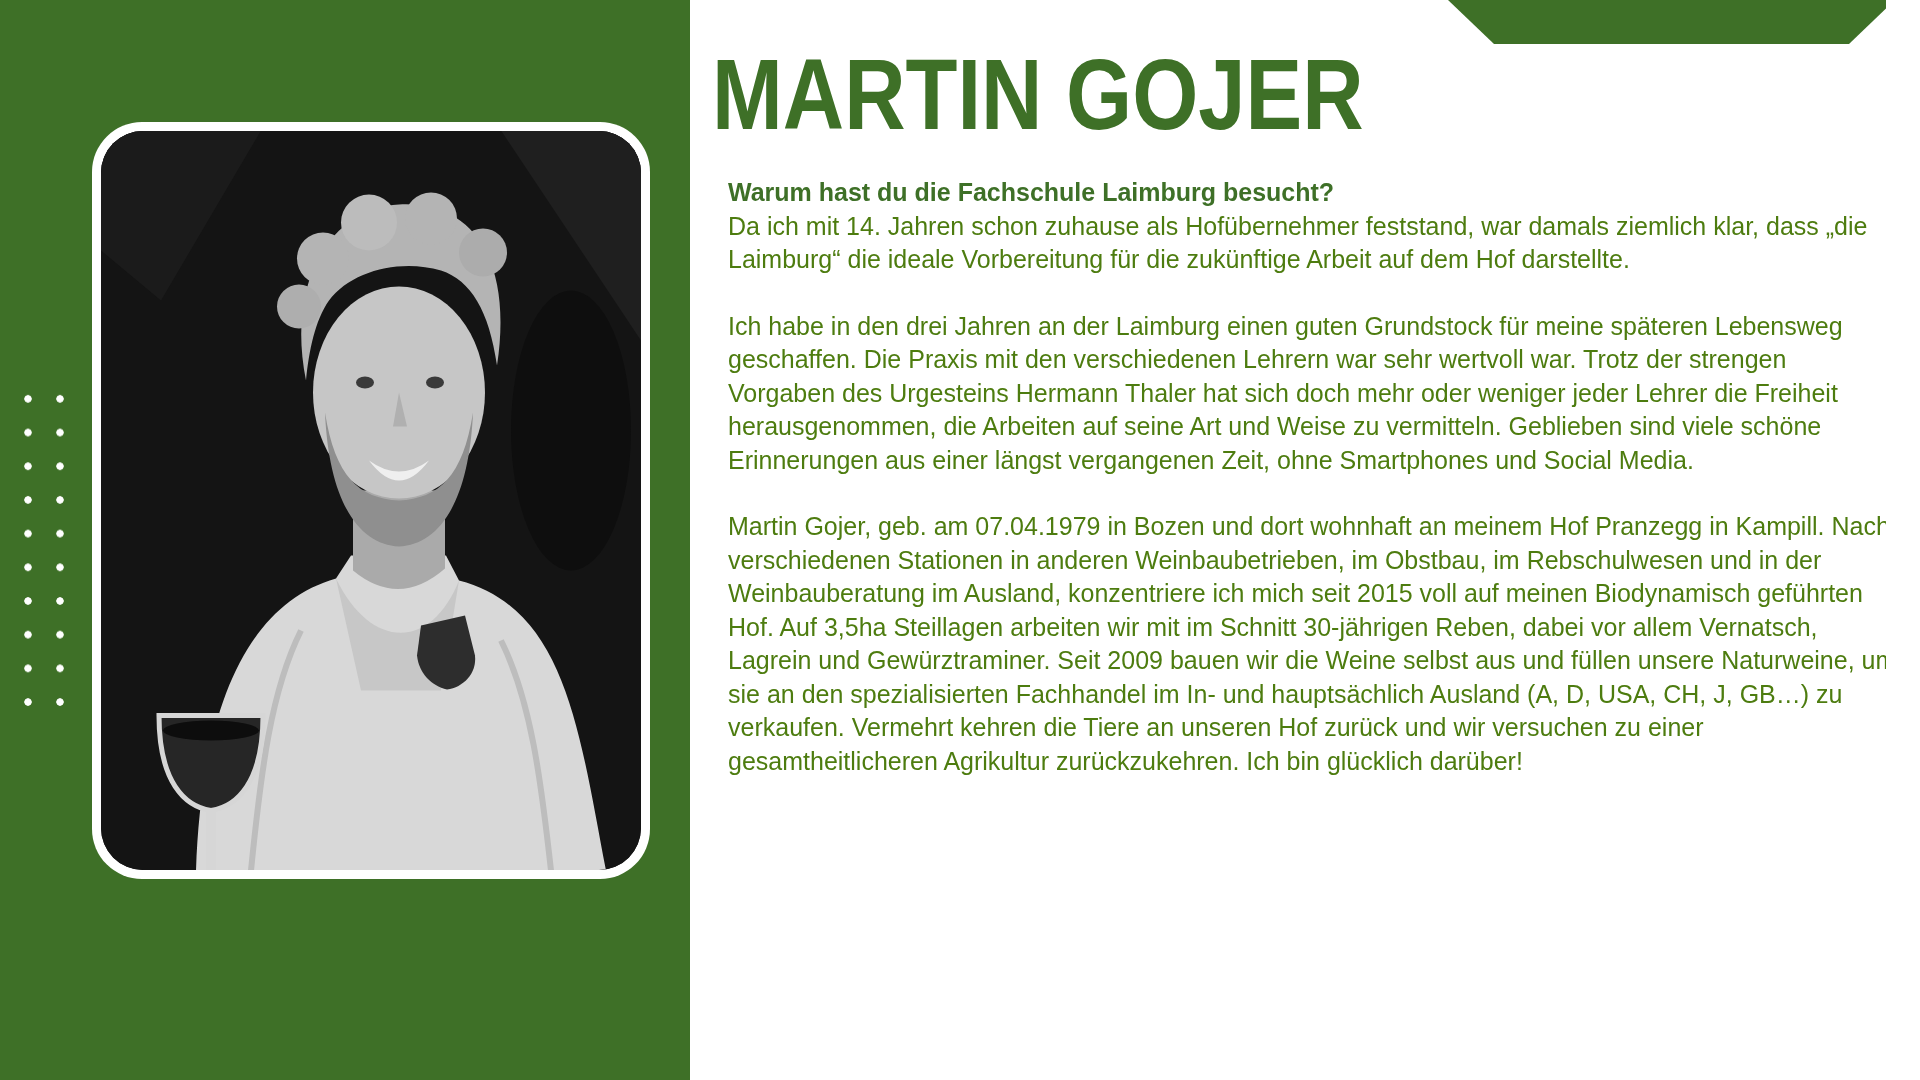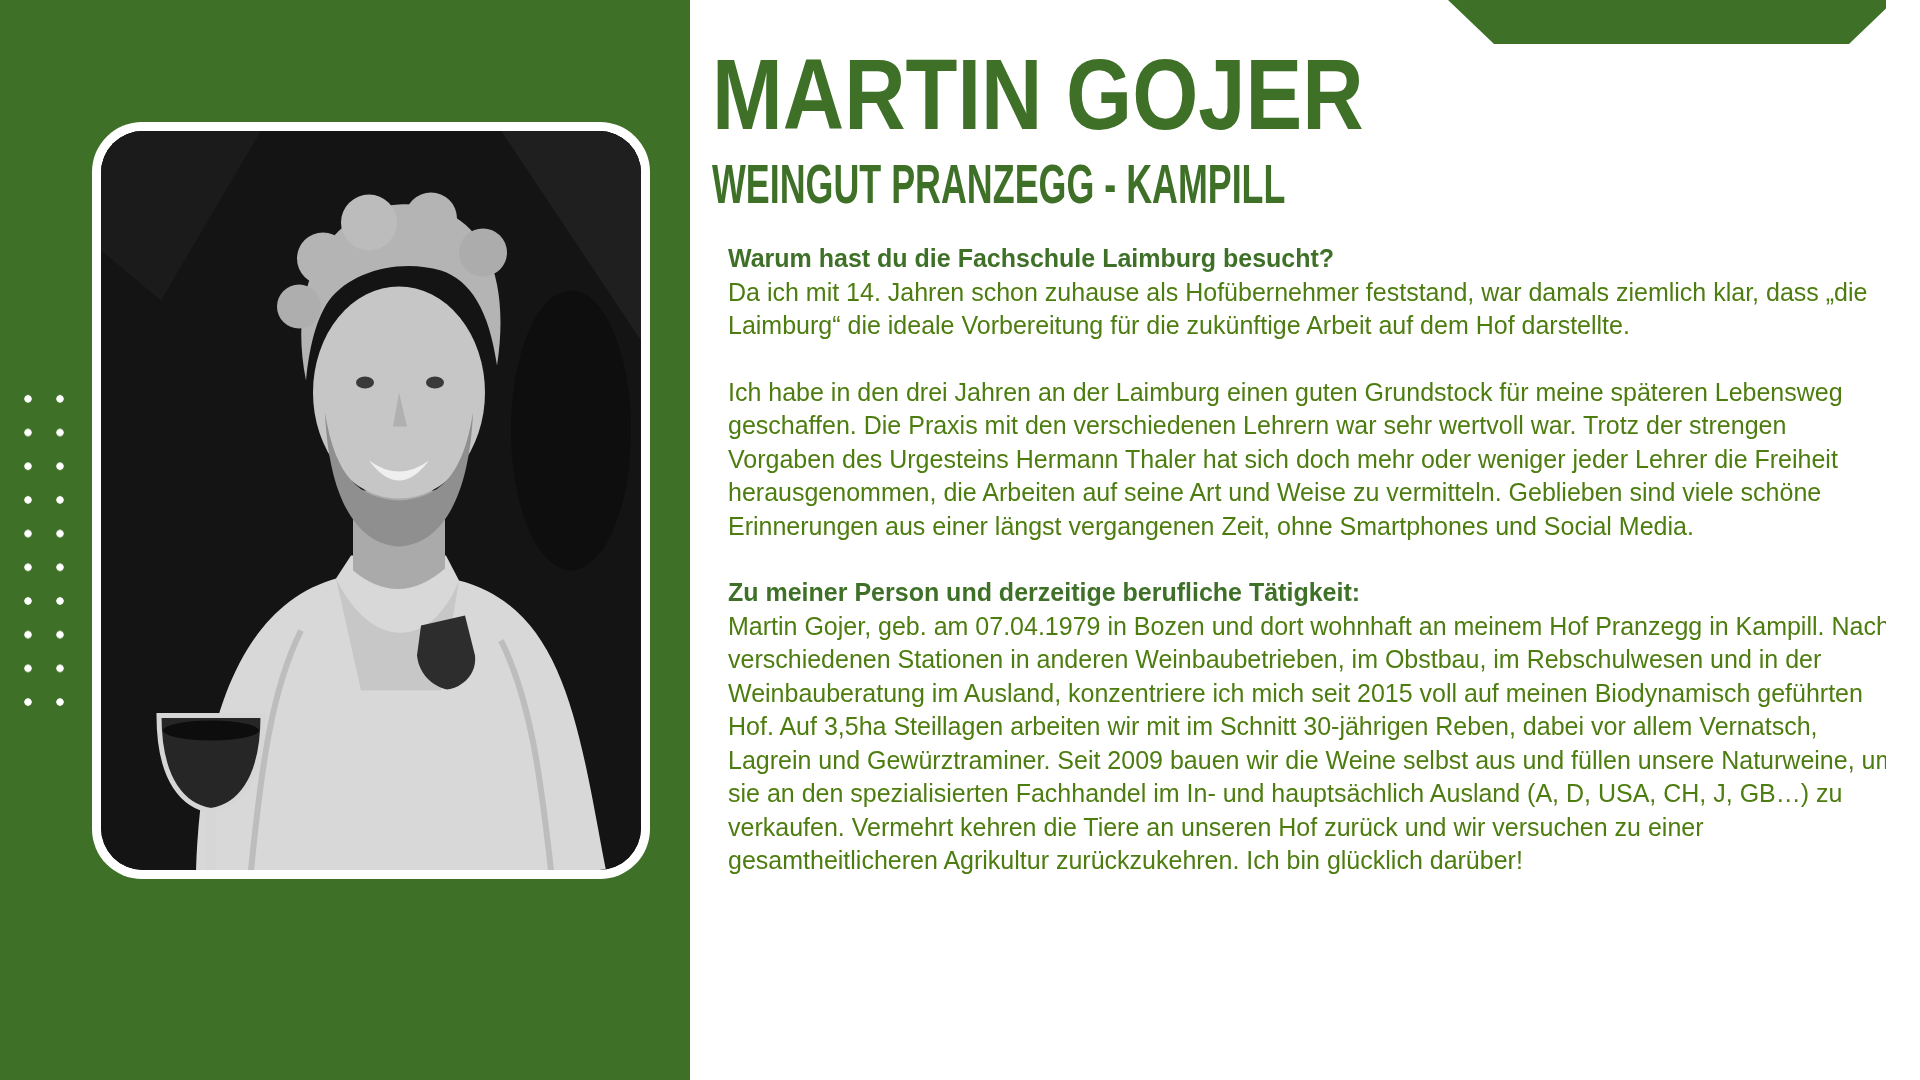--- a/index.html
+++ b/index.html
@@ -101,32 +101,30 @@
           <rect x="105" y="680" width="10" height="60" fill="#d6d6d6"></rect>
         </svg>
       </div>
     </div>
   </div>
 
   <div class="corner"></div>
 
   <main class="content">
     <h1 class="title"><span class="squeeze">MARTIN GOJER</span></h1>
-    <h2 class="subtitle"><span class="squeeze">WEINGUT PRANZEGG - KAMPILL</span></h2>
 
     <div class="sections">
       <section class="qa">
         <h3>Warum hast du die Fachschule Laimburg besucht?</h3>
         <p>Da ich mit 14. Jahren schon zuhause als Hofübernehmer feststand, war damals ziemlich klar, dass „die Laimburg“ die ideale Vorbereitung für die zukünftige Arbeit auf dem Hof darstellte.</p>
       </section>
 
       <section class="qa">
         <p>Ich habe in den drei Jahren an der Laimburg einen guten Grundstock für meine späteren Lebensweg geschaffen. Die Praxis mit den verschiedenen Lehrern war sehr wertvoll war. Trotz der strengen Vorgaben des Urgesteins Hermann Thaler hat sich doch mehr oder weniger jeder Lehrer die Freiheit herausgenommen, die Arbeiten auf seine Art und Weise zu vermitteln. Geblieben sind viele schöne Erinnerungen aus einer längst vergangenen Zeit, ohne Smartphones und Social Media.</p>
       </section>
 
       <section class="qa">
-        <h3>Zu meiner Person und derzeitige berufliche Tätigkeit:</h3>
         <p>Martin Gojer, geb. am 07.04.1979 in Bozen und dort wohnhaft an meinem Hof Pranzegg in Kampill. Nach verschiedenen Stationen in anderen Weinbaubetrieben, im Obstbau, im Rebschulwesen und in der Weinbauberatung im Ausland, konzentriere ich mich seit 2015 voll auf meinen Biodynamisch geführten Hof. Auf 3,5ha Steillagen arbeiten wir mit im Schnitt 30-jährigen Reben, dabei vor allem Vernatsch, Lagrein und Gewürztraminer. Seit 2009 bauen wir die Weine selbst aus und füllen unsere Naturweine, um sie an den spezialisierten Fachhandel im In- und hauptsächlich Ausland (A, D, USA, CH, J, GB…) zu verkaufen. Vermehrt kehren die Tiere an unseren Hof zurück und wir versuchen zu einer gesamtheitlicheren Agrikultur zurückzukehren. Ich bin glücklich darüber!</p>
       </section>
     </div>
   </main>
 
 </div>
 
 </body></html>

